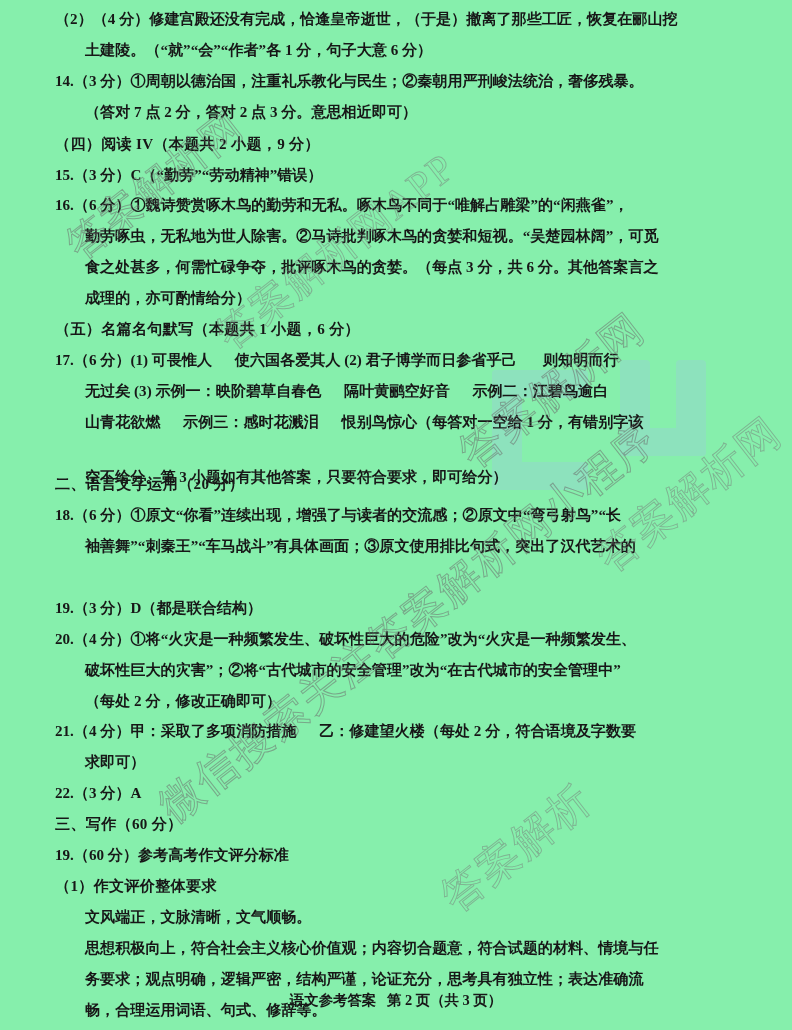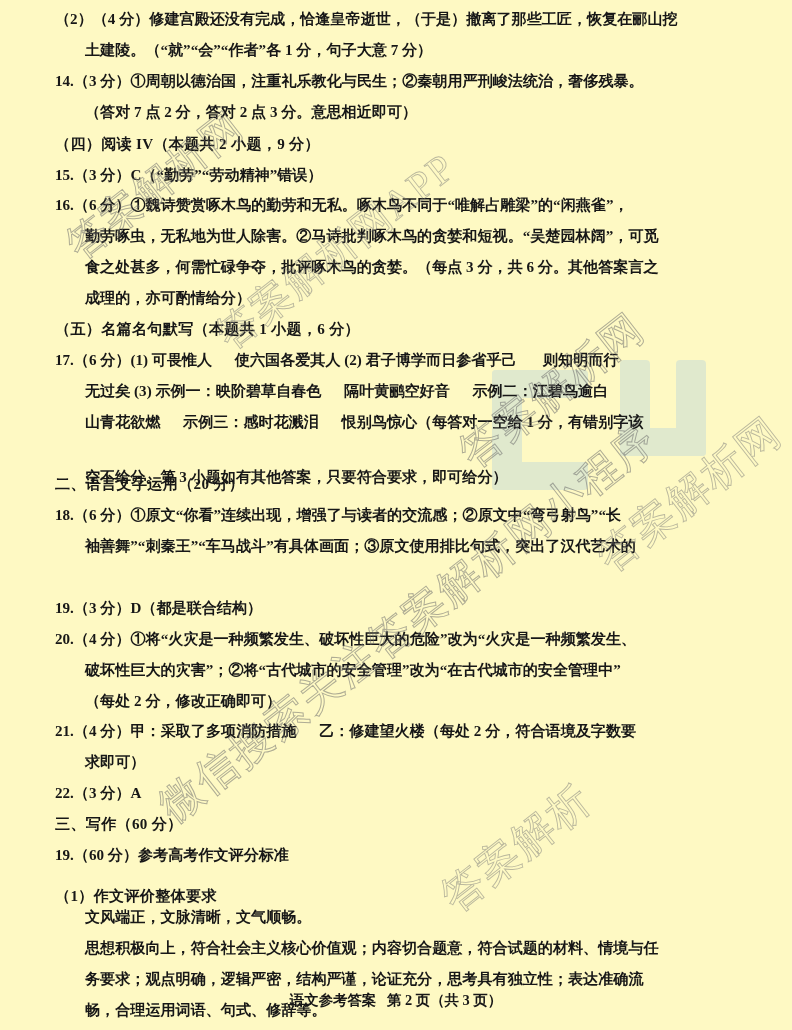--- a/index.html
+++ b/index.html
@@ -7,21 +7,21 @@
     padding: 0;
     background: #ffffff;
   }
   body {
     font-family: "Liberation Serif", "DejaVu Serif", serif;
   }
   #page {
     position: relative;
     width: 792px;
     height: 1030px;
-    background: #fef9c3;
+    background: #86efac;
     overflow: hidden;
   }
 
   
   .wm-layer {
     position: absolute;
     inset: 0;
     pointer-events: none;
     z-index: 3;
     overflow: hidden;
@@ -90,21 +90,21 @@
       <rect x="22" y="40" width="96" height="28" rx="4"></rect>
       <rect x="22" y="132" width="96" height="28" rx="4"></rect>
       <rect x="150" y="30" width="30" height="96" rx="4"></rect>
       <rect x="150" y="98" width="86" height="28" rx="4"></rect>
       <rect x="206" y="30" width="30" height="96" rx="4"></rect>
     </g>
   </svg>
 
   <div class="content">
       <div class="ln" style="left: 55px; top: 12px;">（2）（4 分）修建宫殿还没有完成，恰逢皇帝逝世，（于是）撤离了那些工匠，恢复在郦山挖</div>
-      <div class="ln" style="left: 85px; top: 43px;">土建陵。（“就”“会”“作者”各 1 分，句子大意 7 分）</div>
+      <div class="ln" style="left: 85px; top: 43px;">土建陵。（“就”“会”“作者”各 1 分，句子大意 6 分）</div>
       <div class="ln" style="left: 55px; top: 74px;">14.（3 分）①周朝以德治国，注重礼乐教化与民生；②秦朝用严刑峻法统治，奢侈残暴。</div>
       <div class="ln" style="left: 85px; top: 105px;">（答对 7 点 2 分，答对 2 点 3 分。意思相近即可）</div>
       <div class="ln sect" style="left: 55px; top: 137px;">（四）阅读 IV（本题共 2 小题，9 分）</div>
       <div class="ln" style="left: 55px; top: 168px;">15.（3 分）C（“勤劳”“劳动精神”错误）</div>
       <div class="ln" style="left: 55px; top: 198px;">16.（6 分）①魏诗赞赏啄木鸟的勤劳和无私。啄木鸟不同于“唯解占雕梁”的“闲燕雀”，</div>
       <div class="ln" style="left: 85px; top: 229px;">勤劳啄虫，无私地为世人除害。②马诗批判啄木鸟的贪婪和短视。“吴楚园林阔”，可觅</div>
       <div class="ln" style="left: 85px; top: 260px;">食之处甚多，何需忙碌争夺，批评啄木鸟的贪婪。（每点 3 分，共 6 分。其他答案言之</div>
       <div class="ln" style="left: 85px; top: 291px;">成理的，亦可酌情给分）</div>
       <div class="ln sect" style="left: 55px; top: 322px;">（五）名篇名句默写（本题共 1 小题，6 分）</div>
       <div class="ln" style="left: 55px; top: 353px;">17.（6 分）(1) 可畏惟人      使六国各爱其人 (2) 君子博学而日参省乎己       则知明而行</div>
@@ -116,21 +116,21 @@
       <div class="ln" style="left: 85px; top: 539px;">袖善舞”“刺秦王”“车马战斗”有具体画面；③原文使用排比句式，突出了汉代艺术的</div>
       <div class="ln" style="left: 55px; top: 601px;">19.（3 分）D（都是联合结构）</div>
       <div class="ln" style="left: 55px; top: 632px;">20.（4 分）①将“火灾是一种频繁发生、破坏性巨大的危险”改为“火灾是一种频繁发生、</div>
       <div class="ln" style="left: 85px; top: 663px;">破坏性巨大的灾害”；②将“古代城市的安全管理”改为“在古代城市的安全管理中”</div>
       <div class="ln" style="left: 85px; top: 694px;">（每处 2 分，修改正确即可）</div>
       <div class="ln" style="left: 55px; top: 724px; text-align: center;">21.（4 分）甲：采取了多项消防措施      乙：修建望火楼（每处 2 分，符合语境及字数要</div>
       <div class="ln" style="left: 85px; top: 755px;">求即可）</div>
       <div class="ln" style="left: 55px; top: 786px;">22.（3 分）A</div>
       <div class="ln sect" style="left: 55px; top: 817px;">三、写作（60 分）</div>
       <div class="ln" style="left: 55px; top: 848px;">19.（60 分）参考高考作文评分标准</div>
-      <div class="ln sect" style="left: 55px; top: 879px; margin-top: 10px;">（1）作文评价整体要求</div>
+      <div class="ln sect" style="left: 55px; top: 879px;">（1）作文评价整体要求</div>
       <div class="ln" style="left: 85px; top: 910px;">文风端正，文脉清晰，文气顺畅。</div>
       <div class="ln" style="left: 85px; top: 941px;">思想积极向上，符合社会主义核心价值观；内容切合题意，符合试题的材料、情境与任</div>
       <div class="ln" style="left: 85px; top: 1003px;">畅，合理运用词语、句式、修辞等。</div>
       <div class="ln" style="left: 85px; top: 972px;">务要求；观点明确，逻辑严密，结构严谨，论证充分，思考具有独立性；表达准确流</div>
     </div>
 
   <div class="wm-layer">
       <div class="wm" style="left: 55px; top: 228px; font-size: 40px; transform: rotate(-38deg);">答案解析网</div>
       <div class="wm thin" style="left: 205px; top: 318px; font-size: 40px; transform: rotate(-38deg);">答案解析网APP</div>
       <div class="wm" style="left: 448px; top: 436px; font-size: 42px; transform: rotate(-38deg);">答案解析网</div>

